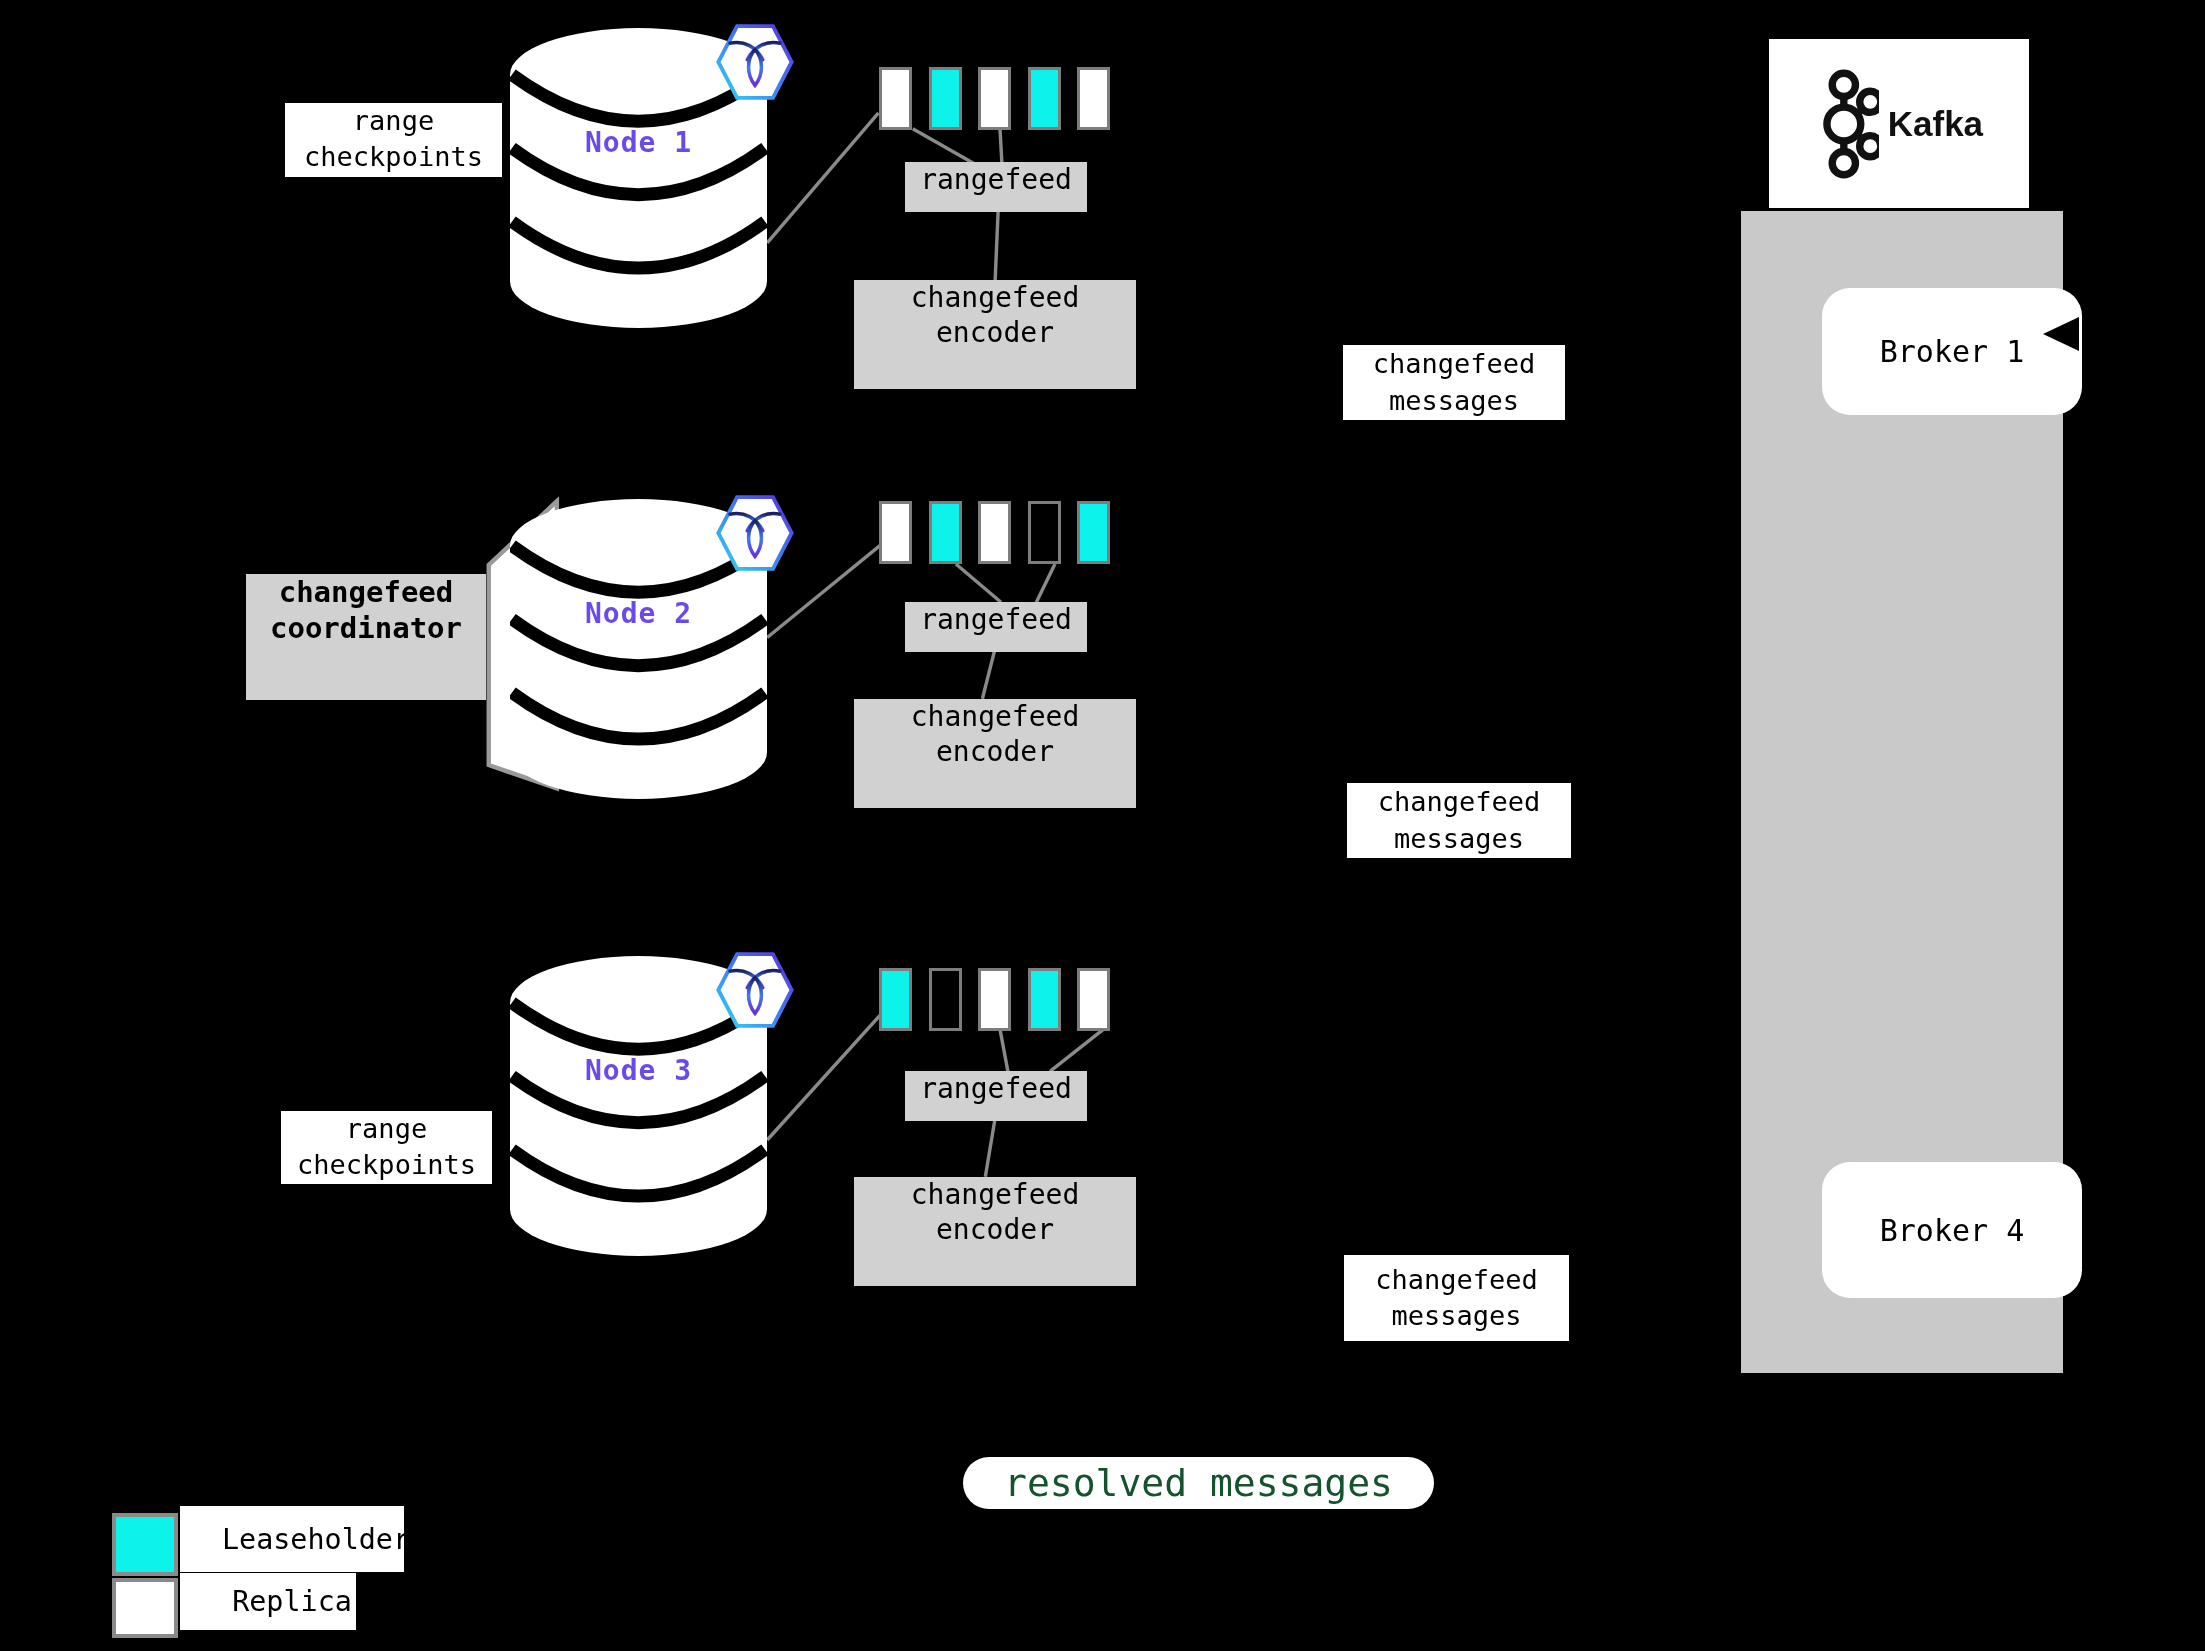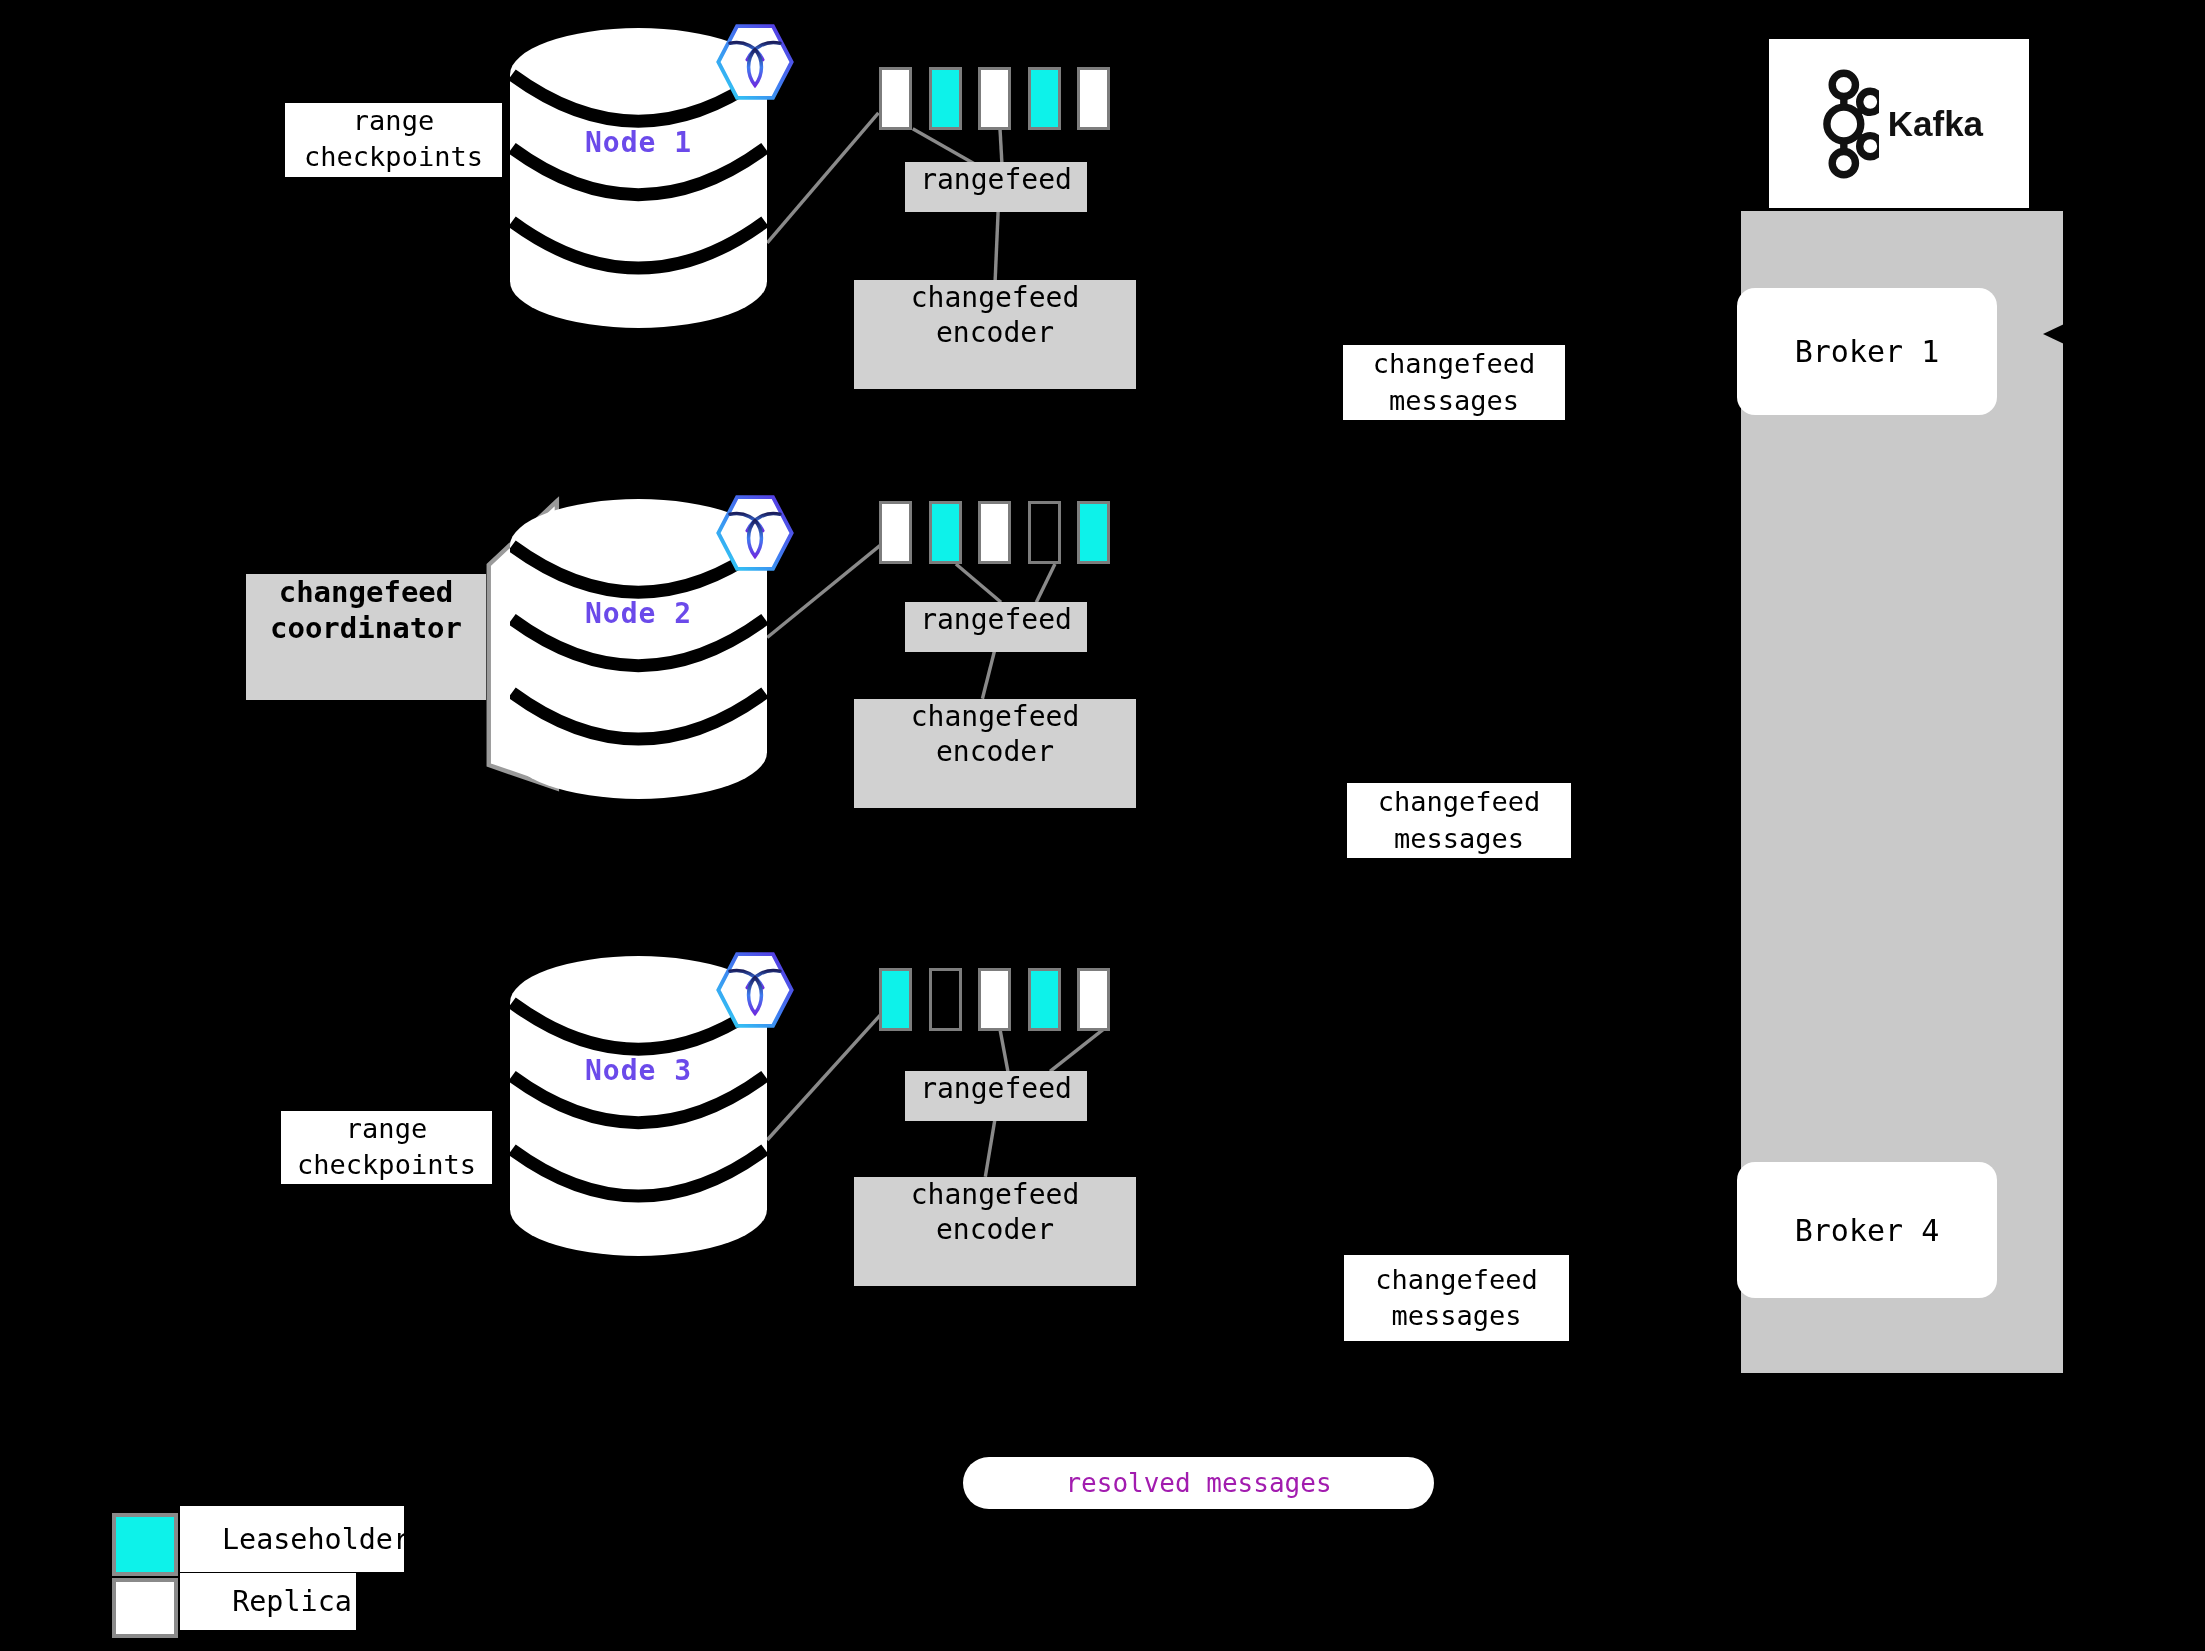--- a/index.html
+++ b/index.html
@@ -48,33 +48,33 @@
   .m1{left:1343px;top:345px;width:222px;height:75px;}
   .m2{left:1347px;top:783px;width:224px;height:75px;}
   .m3{left:1344px;top:1255px;width:225px;height:86px;}
 
   
   .kafka-panel{position:absolute;left:1741px;top:211px;width:322px;height:1162px;background:#c9c9c9;z-index:2;}
   .kafka-logo-box{position:absolute;left:1769px;top:39px;width:260px;height:169px;background:#fff;z-index:3;
                   display:flex;align-items:center;justify-content:center;gap:8.8px;}
   .kafka-word{font-family:"Liberation Sans","DejaVu Sans",sans-serif;font-weight:bold;
               font-size:35px;color:#111;}
-  .broker{position:absolute;left:1737px;width:260px;background:#fff;border-radius:18px;z-index:3;
+  .broker{position:absolute;left:1822px;width:260px;background:#fff;border-radius:28px;z-index:3;
           display:flex;align-items:center;justify-content:center;font-size:30px;color:#000;}
   .b1{top:288px;height:127px;}
   .b2{top:710px;height:131px;}
   .b3{top:1162px;height:136px;}
   .arrowhead{position:absolute;left:2043px;top:317px;width:0;height:0;z-index:4;
              border-top:17.6px solid transparent;border-bottom:17.6px solid transparent;
              border-right:36px solid #000;}
 
   
   .resolved-pill{position:absolute;left:963px;top:1457px;width:471px;height:52px;background:#fff;
                  border-radius:27.5px;display:flex;align-items:center;justify-content:center;
-                 font-size:26px;color:#a21caf;z-index:3;}
+                 font-size:38px;color:#14532d;z-index:3;}
 
   
   .legend{position:absolute;left:112px;top:1506px;width:441px;height:132px;z-index:3;}
   .legend-swatch{position:absolute;width:66px;border:4.9px solid #8a8a8a;}
   .swatch-leaseholder{left:0;top:6.9px;height:63px;background:#0df2ea;}
   .swatch-replica{left:0;top:72px;height:60px;background:#fff;}
   .legend-labelbox{position:absolute;background:#fff;color:#000;display:flex;align-items:center;
                    justify-content:center;font-size:28.4px;padding-left:48px;}
   .lbl-leaseholder{left:68px;top:0;width:224px;height:66px;}
   .lbl-replica{left:68px;top:67px;width:176px;height:57px;}

